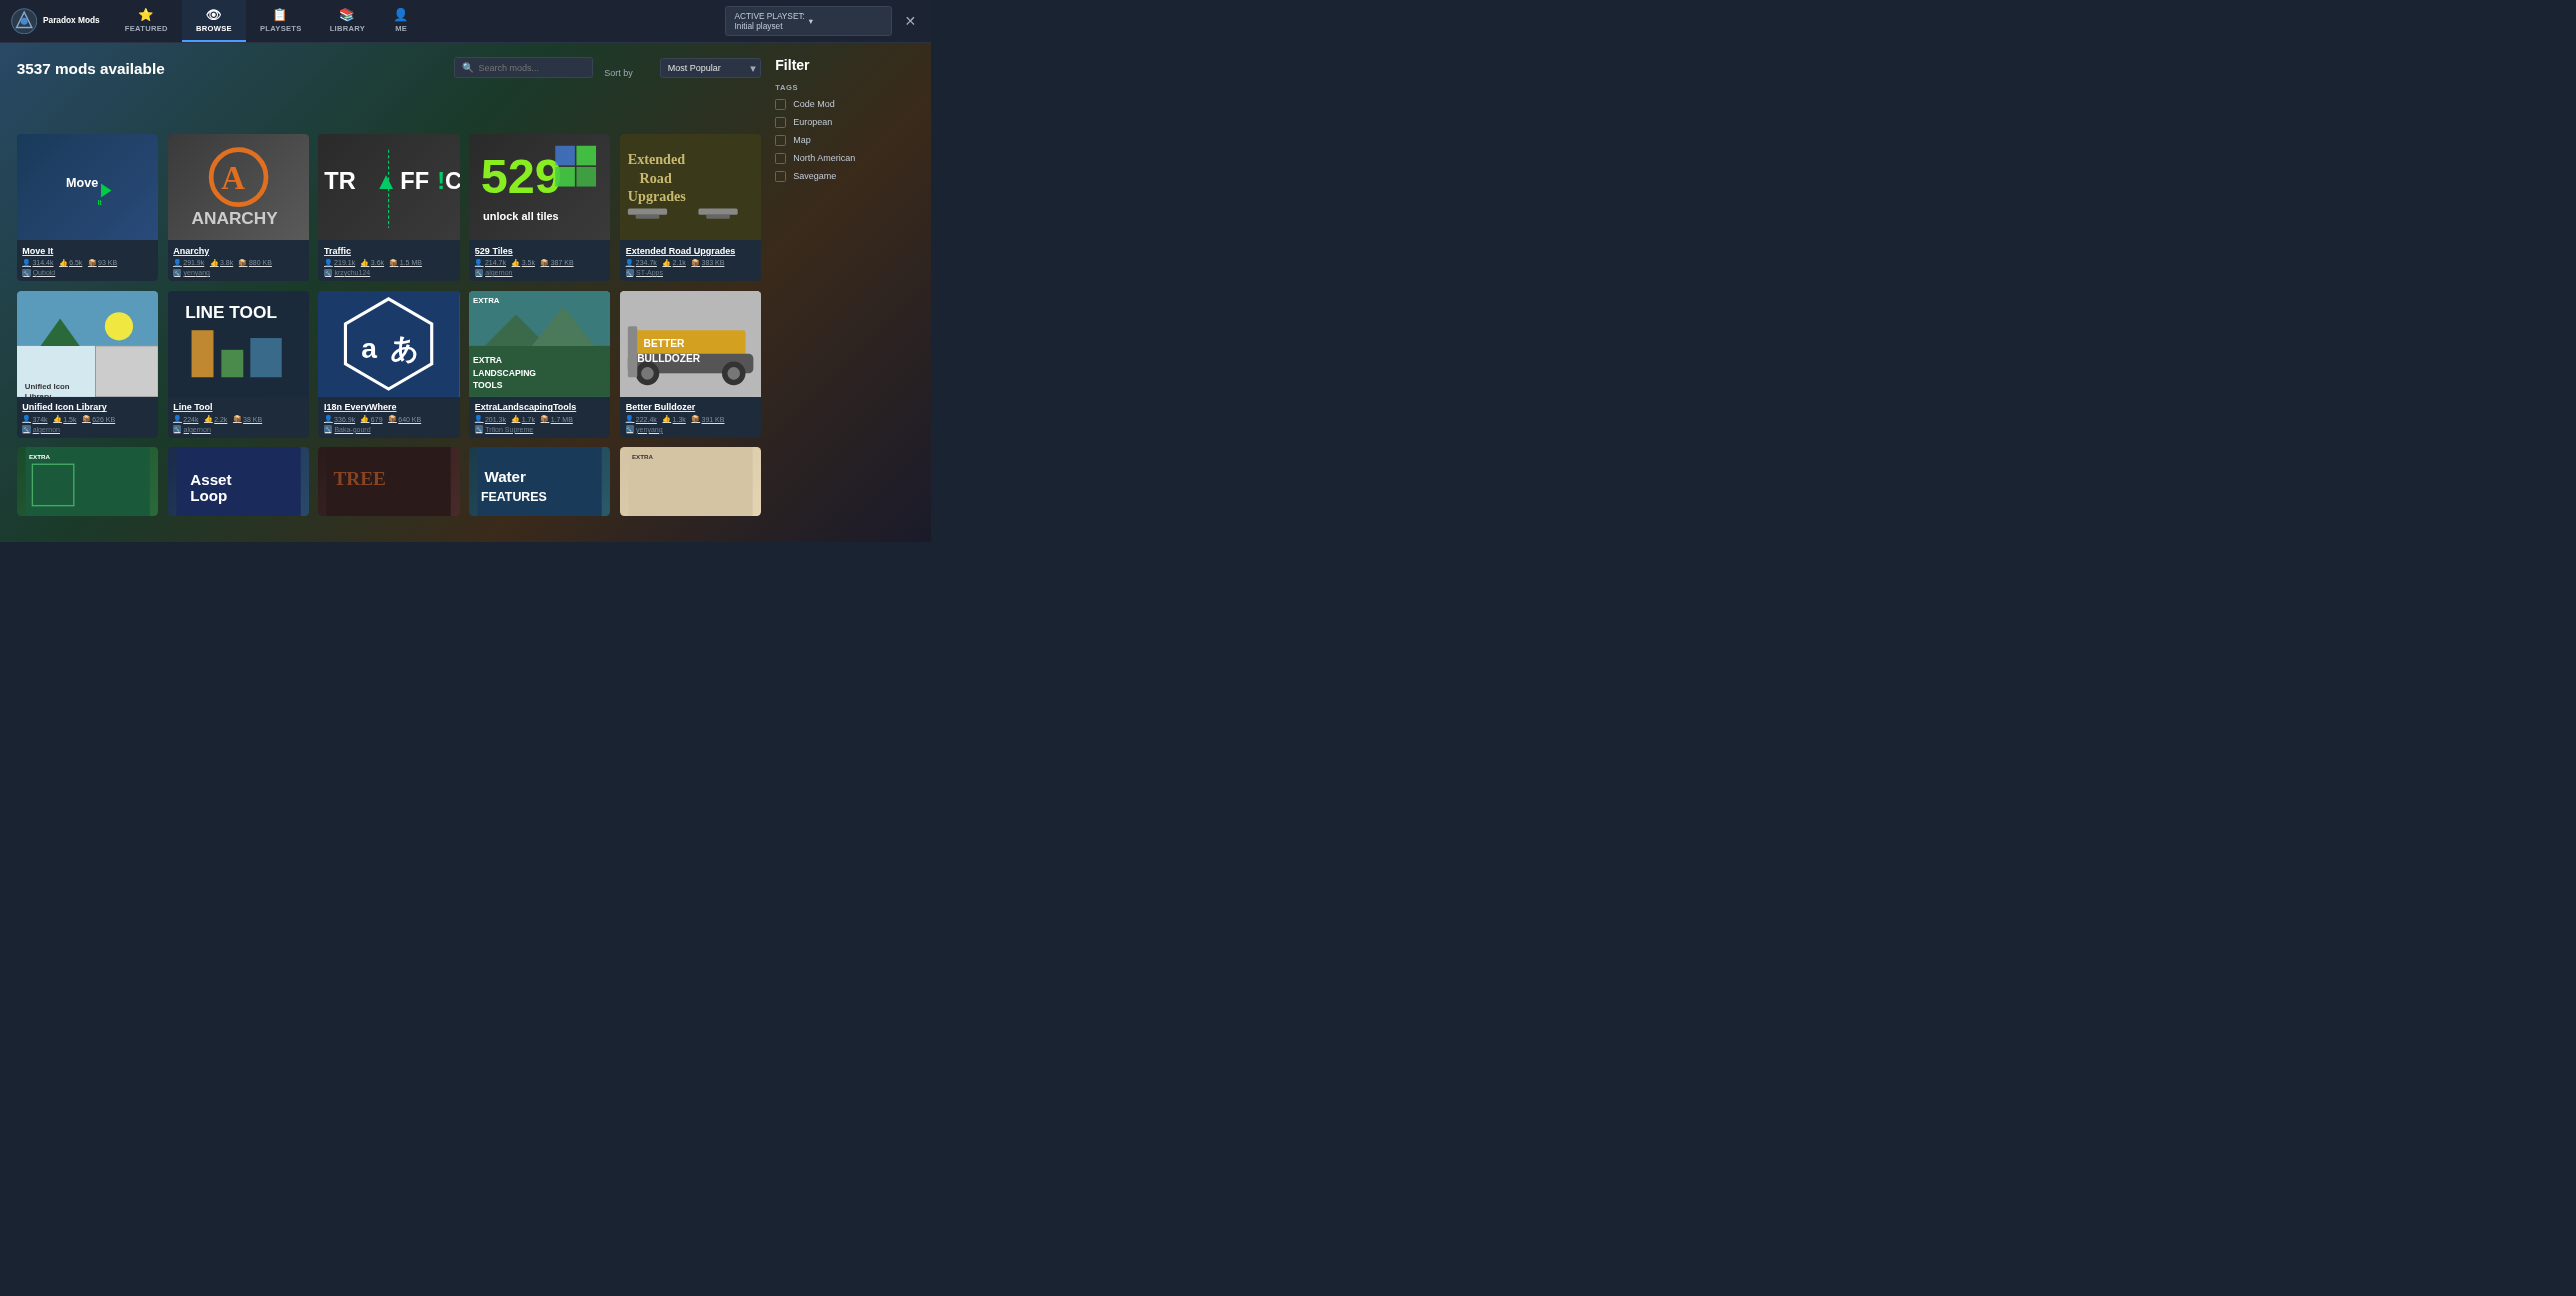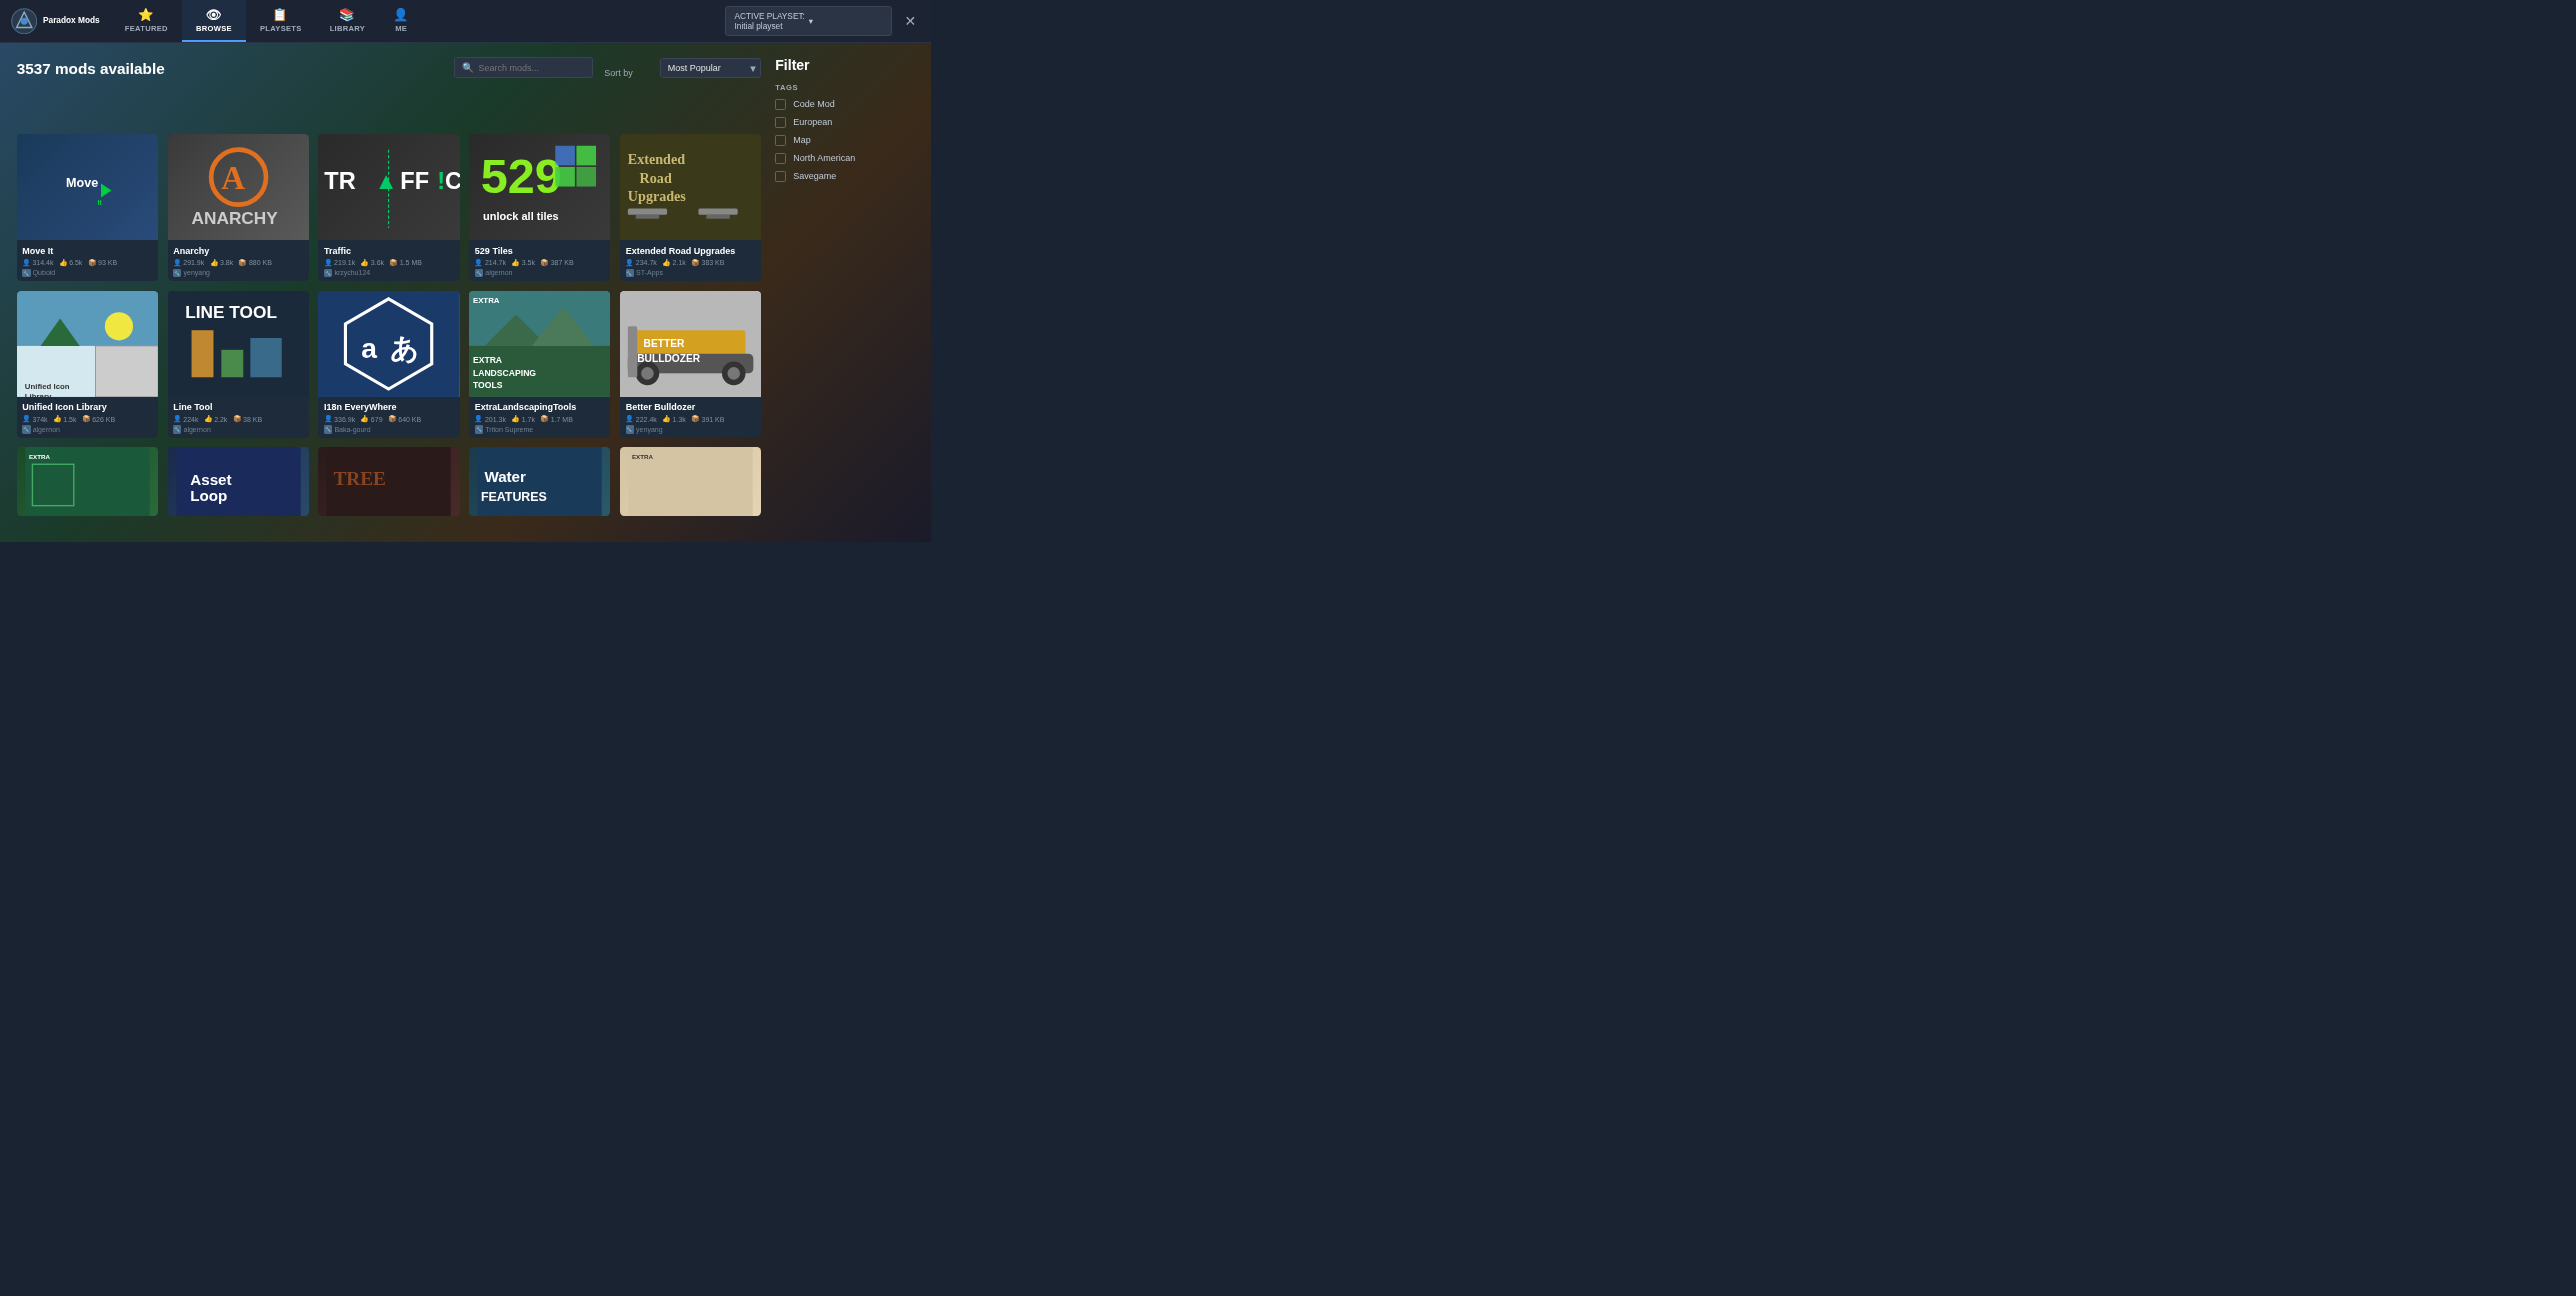--- a/index.html
+++ b/index.html
@@ -242,20 +242,21 @@
       display: flex;
       align-items: center;
       justify-content: center;
       font-weight: 900;
       font-size: 9px;
       text-align: center;
     }
 
     .mod-info {
       padding: 5.6px 5.6px 4.2px;
+      text-decoration: underline;
     }
 
     .mod-name {
       font-size: 9px;
       font-weight: 600;
       color: #fff;
       margin-bottom: 2.8px;
       white-space: nowrap;
       overflow: hidden;
       text-overflow: ellipsis;

